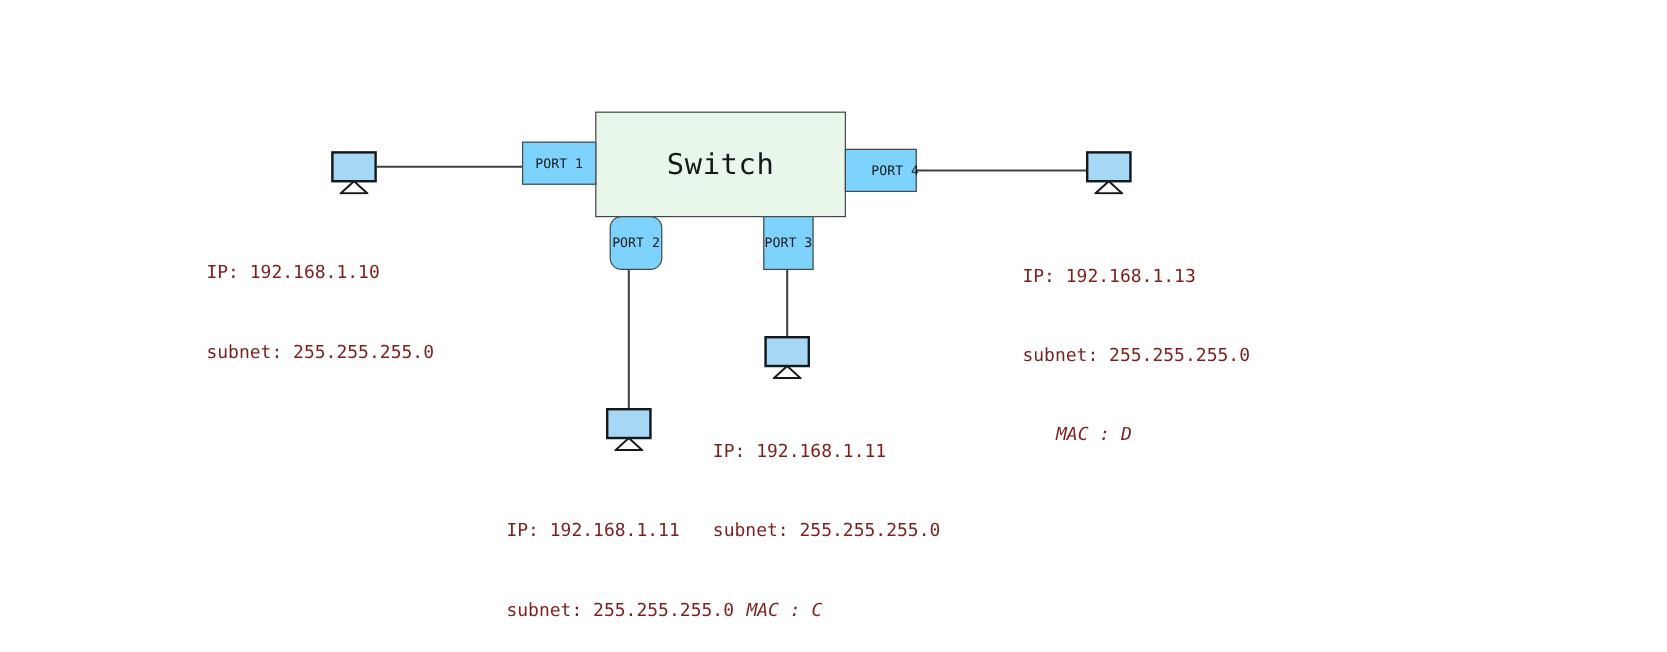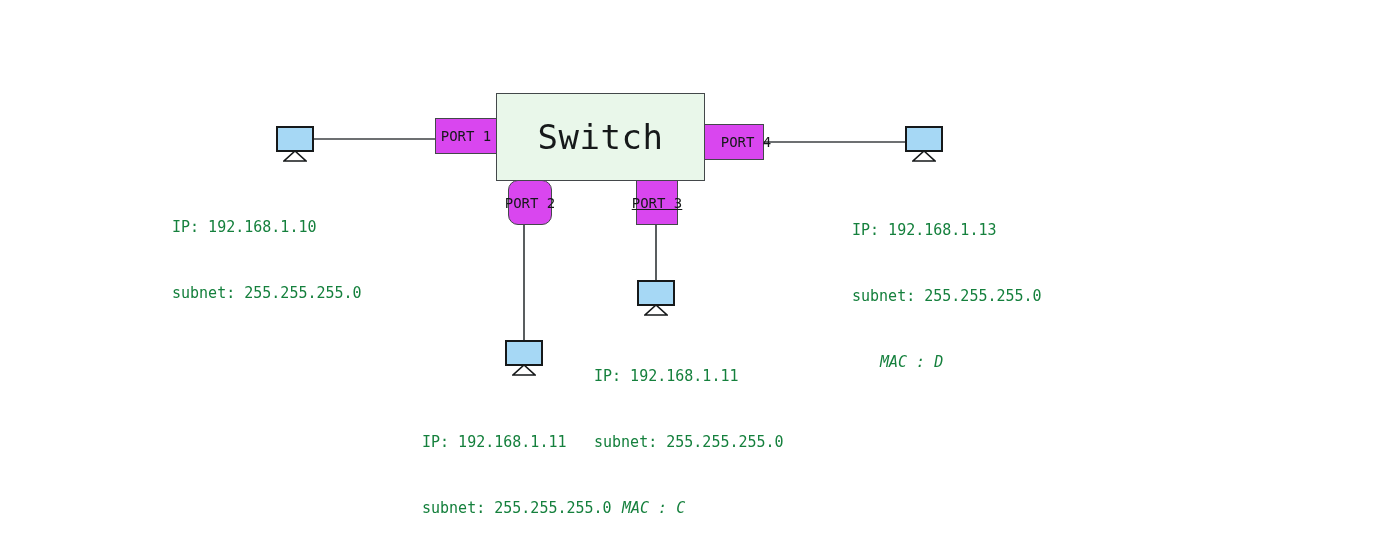--- a/index.html
+++ b/index.html
@@ -38,43 +38,43 @@
   }
   .switch-title {
     position: absolute;
     left: 496px;
     top: 93px;
     width: 209px;
     height: 88px;
     display: flex;
     align-items: center;
     justify-content: center;
-    font-size: 34px;
+    font-size: 24px;
     color: #16191a;
     letter-spacing: 0.5px;
     z-index: 4;
   }
   
   .port {
     position: absolute;
-    background: #d946ef;
+    background: #7dd3fc;
     border: 1.4px solid #43484a;
     box-sizing: border-box;
-    font-size: 14px;
+    font-size: 11px;
     color: #16191a;
     display: flex;
     align-items: center;
     justify-content: center;
     z-index: 5;
     white-space: pre;
   }
   .port-1 { left: 435px; top: 118px; width: 62px; height: 36px; }
   .port-4 { left: 704px; top: 124px; width: 60px; height: 36px; padding-left: 24px; }
   .port-2 { left: 508px; top: 180px; width: 44px; height: 45px; border-radius: 10px; }
-  .port-3 { left: 636px; top: 180px; width: 42px; height: 45px; text-decoration: underline; }
+  .port-3 { left: 636px; top: 180px; width: 42px; height: 45px; }
 
   
   .monitor {
     position: absolute;
     z-index: 6;
   }
   .mon-screen {
     position: absolute;
     left: 0;
     top: 0;
@@ -94,21 +94,21 @@
   .m-a { left: 276px; top: 126px; }
   .m-b { left: 505px; top: 340px; }
   .m-c { left: 637px; top: 280px; }
   .m-d { left: 905px; top: 126px; }
 
   
   .label-block {
     position: absolute;
     font-size: 15px;
     line-height: 22px;
-    color: #15803d;
+    color: #7f1d1d;
     white-space: pre;
     z-index: 2;
   }
   .label-block .mac {
     font-style: italic;
     display: block;
   }
   .label-block .ip,
   .label-block .subnet {
     display: block;

